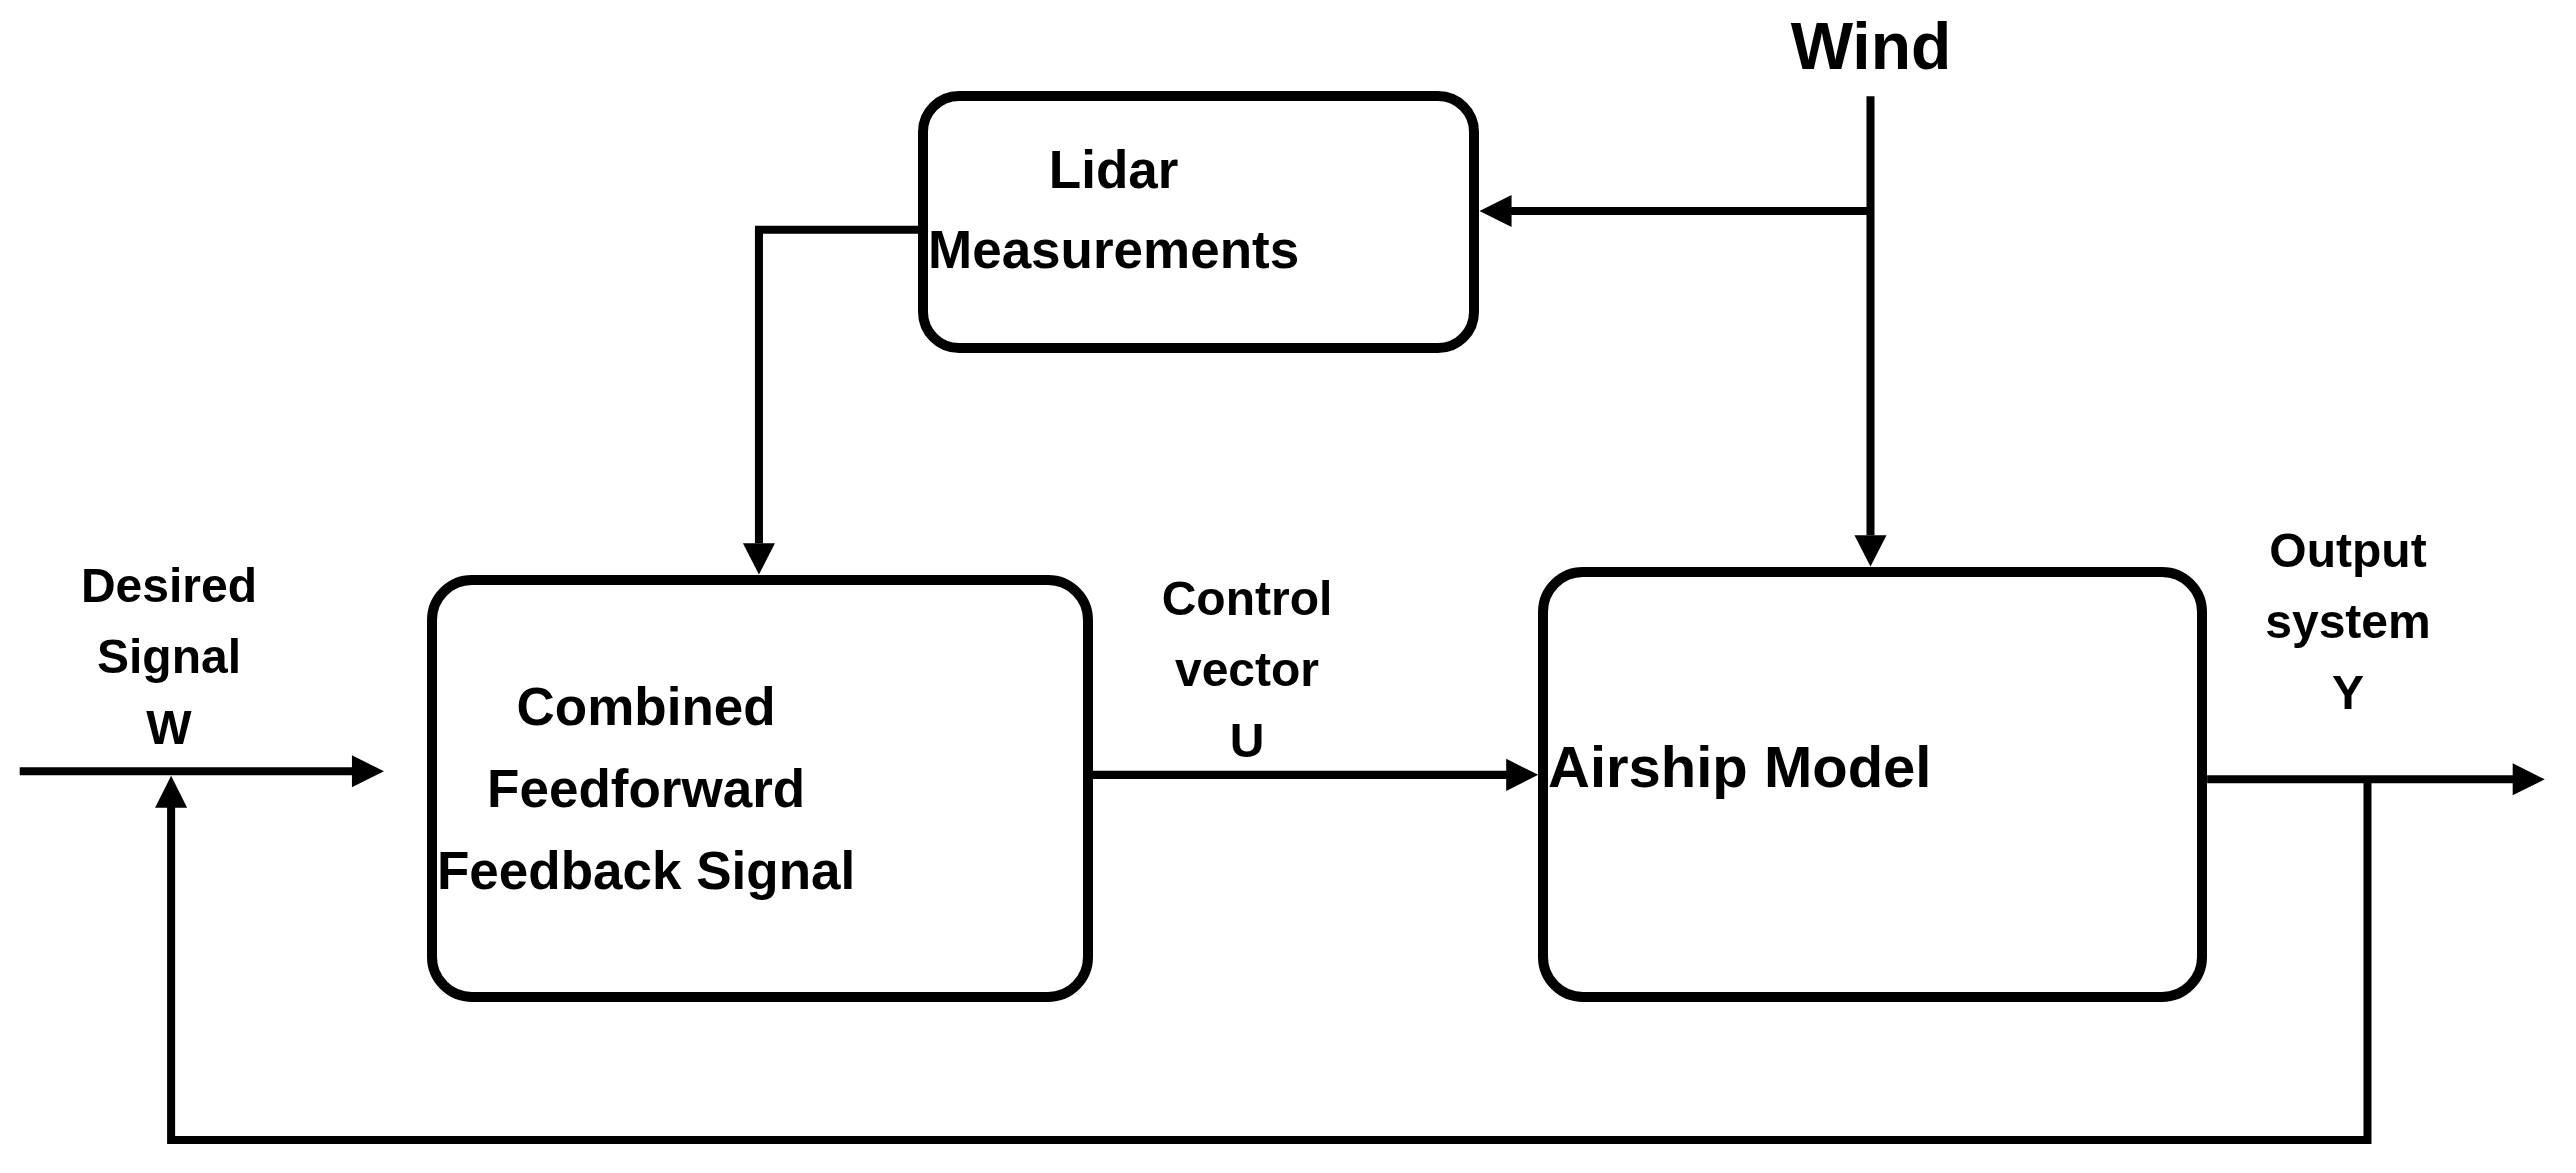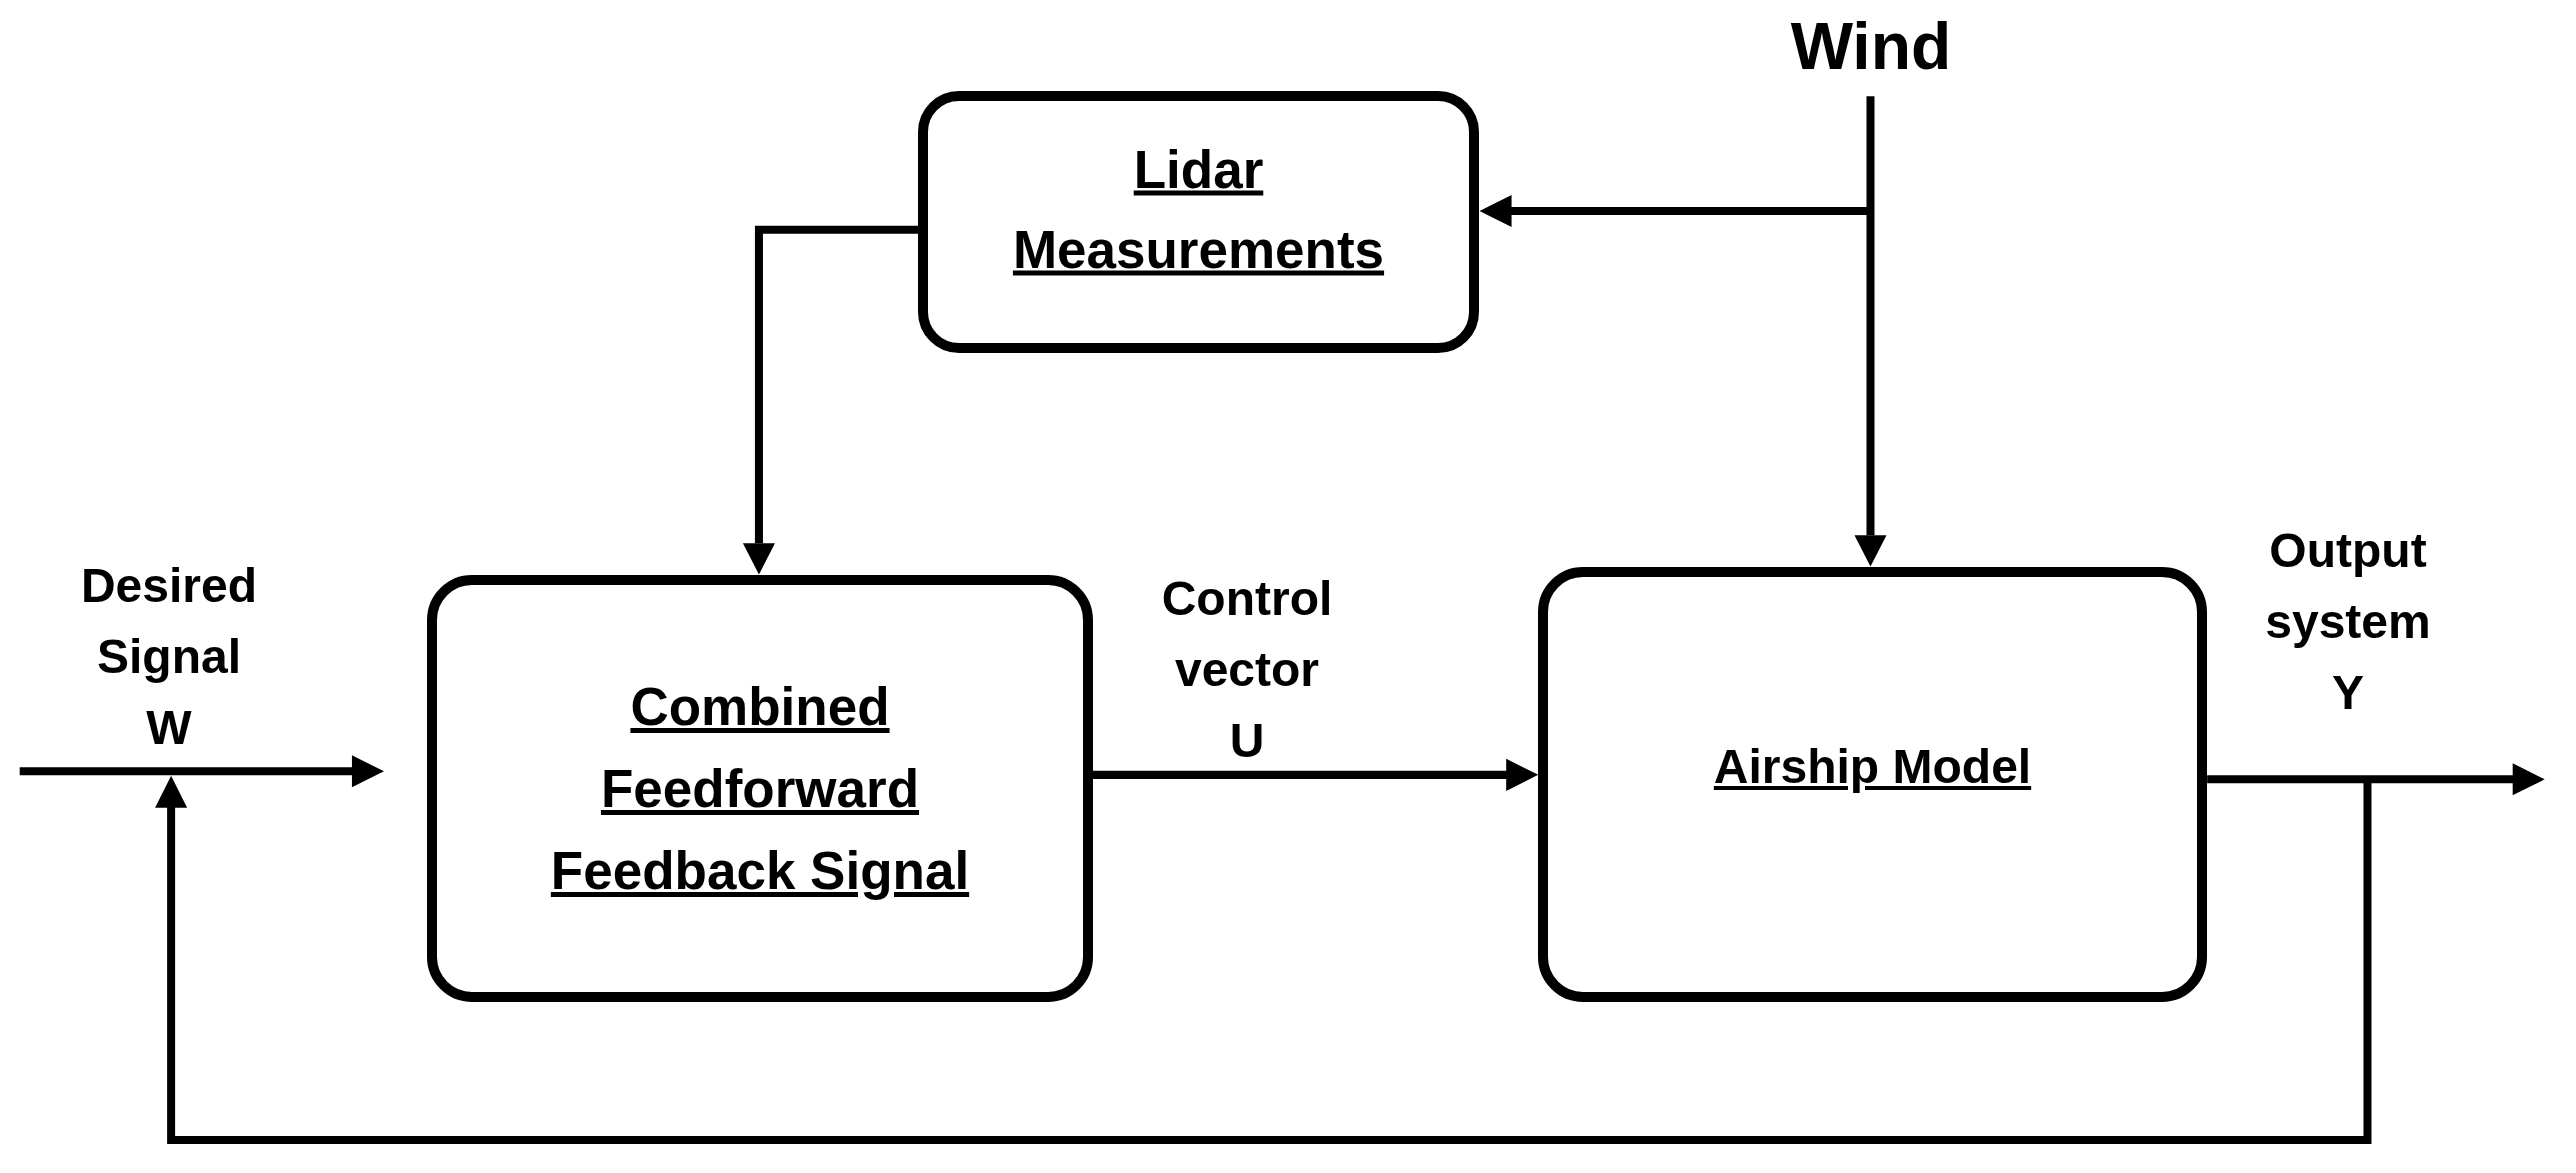--- a/index.html
+++ b/index.html
@@ -23,33 +23,32 @@
     height: 1173px;
   }
   .node {
     position: absolute;
     box-sizing: border-box;
     border: 10.7px solid #000000;
     border-radius: 45px;
     background: #ffffff;
     display: flex;
     align-items: center;
-    justify-content: center;
-    text-decoration: underline;
+    justify-content: flex-start;
   }
   .node-label {
     text-align: center;
     font-weight: 700;
   }
   .lidar-box    { left: 918px; top: 91px; width: 561px; height: 262px; border-radius: 41px; }
   .lidar-box .node-label { font-size: 53px; line-height: 80px; transform: translateY(-12.5px); }
   .controller-box { left: 384px; top: 575px; width: 666px; height: 427px; margin-left: 43px; }
   .controller-box .node-label { font-size: 53px; line-height: 82px; }
   .airship-box  { left: 1538px; top: 567px; width: 669px; height: 435px; }
-  .airship-box .node-label { font-size: 48px; line-height: 71px; transform: translateY(-18px); }
+  .airship-box .node-label { font-size: 58px; line-height: 71px; transform: translateY(-18px); }
   .float-label {
     position: absolute;
     width: 392px;
     text-align: center;
     font-weight: 700;
     font-size: 48px;
     line-height: 71px;
   }
   .wind-label    { left: 1675px; top: 10.7px;  font-size: 66px; }
   .desired-label { left: -27px;  top: 550px; }

